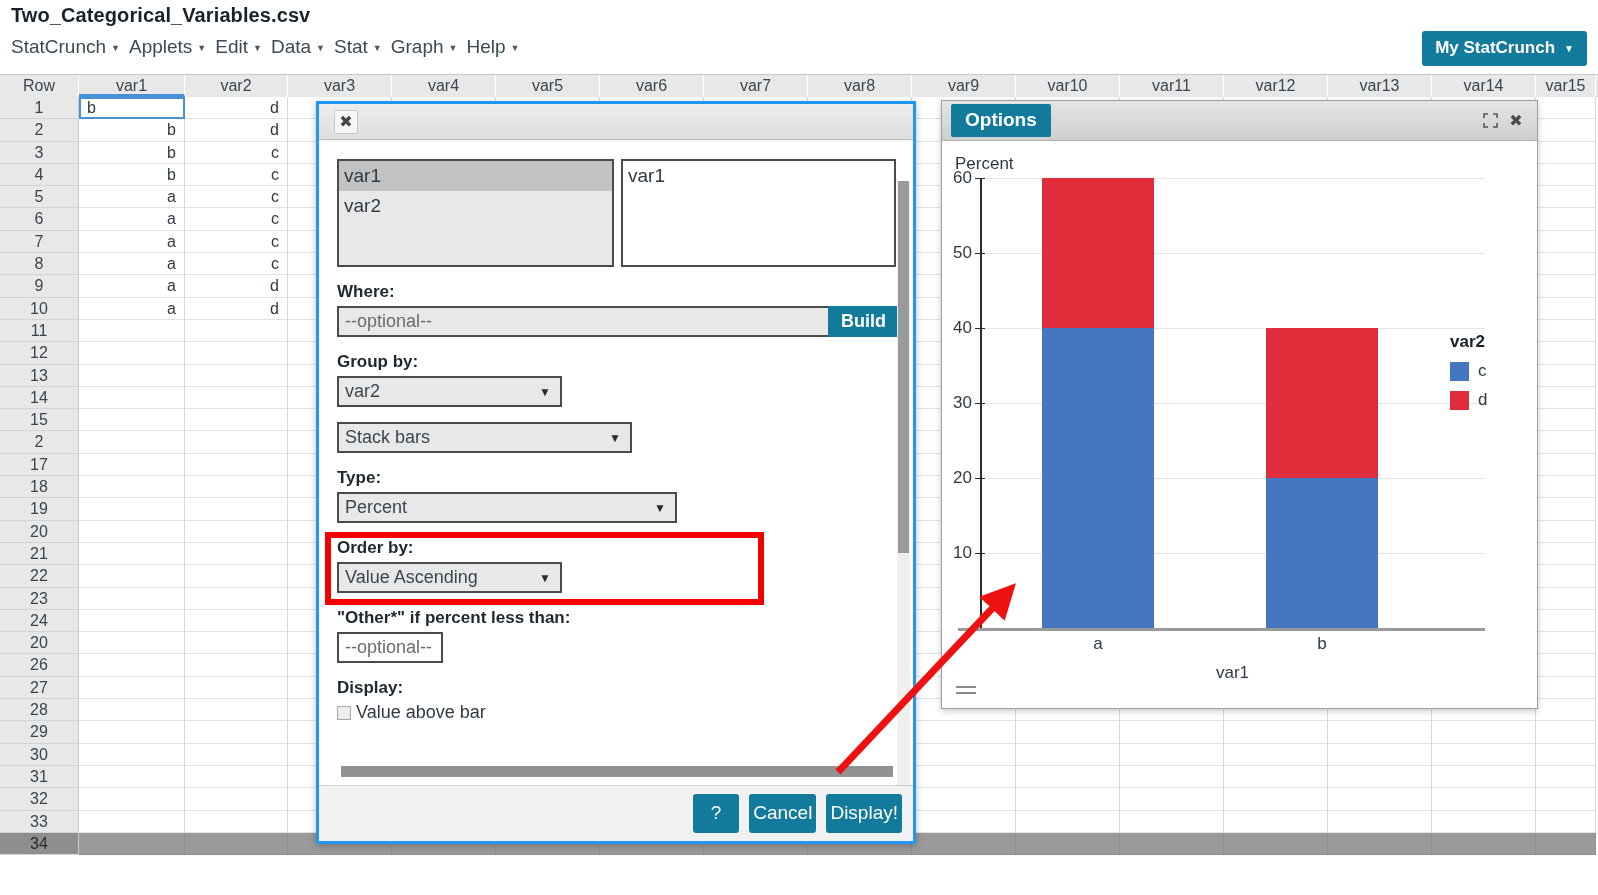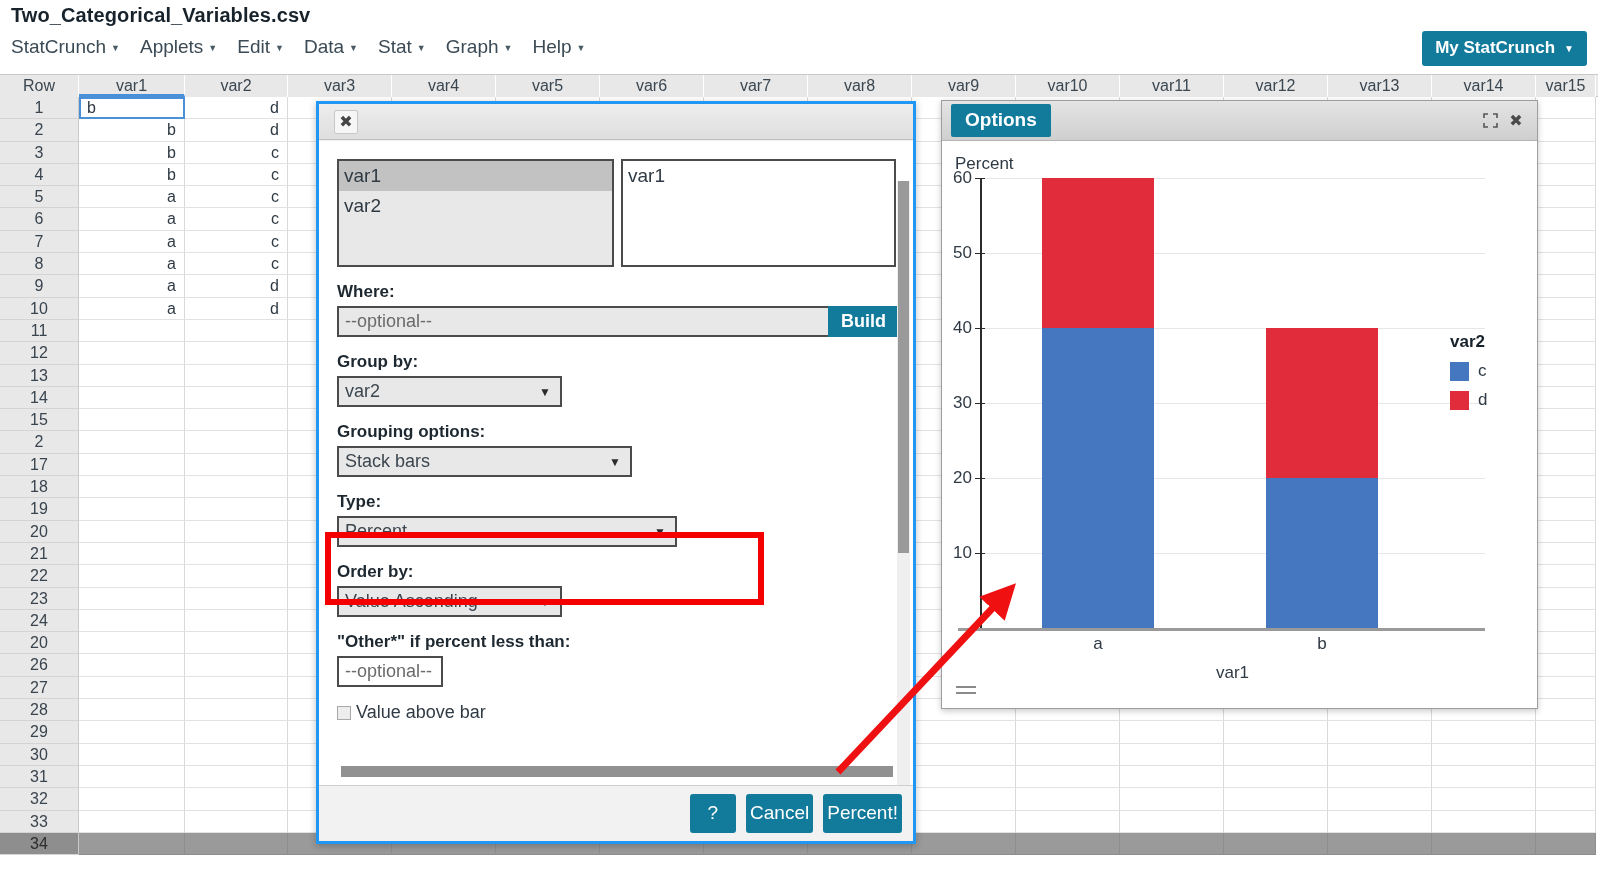--- a/index.html
+++ b/index.html
@@ -10,21 +10,21 @@
     overflow: hidden;
     position: relative;
   }
 
   
   #topbar { position: absolute; left: 0; top: 0; width: 1598px; height: 74px; background: #fff; }
   #file-title {
     position: absolute; left: 11px; top: 4px;
     font-size: 20px; font-weight: bold; color: #17222b; letter-spacing: .1px;
   }
-  #menubar { position: absolute; left: 11px; top: 36px; display: flex; align-items: center; gap: 20px; }
+  #menubar { position: absolute; left: 11px; top: 36px; display: flex; align-items: center; gap: 9px; }
   .menu-item {
     font-size: 19px; color: #3b4a54; cursor: pointer;
     display: flex; align-items: baseline; gap: 5px; white-space: nowrap;
   }
   .caret { font-size: 9px; color: #4a5a64; position: relative; top: -2px; }
   #mystatcrunch {
     position: absolute; right: 11px; top: 31px;
     background: #127a9b; color: #fff; font-size: 17px; font-weight: bold;
     padding: 7px 13px 8px 13px; border-radius: 3px; cursor: pointer;
     display: flex; align-items: center; gap: 9px; white-space: nowrap;
@@ -888,21 +888,20 @@
     </div>
 
     <div class="gap"></div>
     <div class="lbl">Group by:</div>
     <div class="sel-box w-groupby">
       <span>var2</span>
       <span class="dc">▼</span>
     </div>
 
     <div class="gap"></div>
-    <div class="lbl">Grouping options:</div>
     <div class="sel-box w-groupopt">
       <span>Stack bars</span>
       <span class="dc">▼</span>
     </div>
 
     <div class="gap"></div>
     <div class="lbl">Type:</div>
     <div class="sel-box w-type">
       <span>Percent</span>
       <span class="dc">▼</span>
@@ -913,38 +912,39 @@
     <div class="sel-box w-orderby">
       <span>Value Ascending</span>
       <span class="dc">▼</span>
     </div>
 
     <div class="gap"></div>
     <div class="lbl">"Other*" if percent less than:</div>
     <div class="sel-box w-other">--optional--</div>
 
     <div class="gap"></div>
+    <div class="lbl">Display:</div>
     <div class="chk-row">
       <div class="chk"></div>
       <div class="chk-lbl">Value above bar</div>
     </div>
 
     <div id="redbox"></div>
     <div id="hscroll">
         <div class="thumb"></div>
       </div>
     <div id="vscroll">
         <div class="thumb"></div>
       </div>
   </div>
 
   <div id="dlg-footer">
     <div class="fbtn help">?</div>
     <div class="fbtn">Cancel</div>
-    <div class="fbtn">Percent!</div>
+    <div class="fbtn">Display!</div>
   </div>
 </div>
 
 <div id="chartwin">
   <div id="chart-hdr">
     <div id="options-btn">Options</div>
     <div class="spacer"></div>
     <div class="winbtn">
       <svg width="15" height="15" viewBox="0 0 15 15" aria-hidden="true">
         <path d="M1 5V1h4M14 5V1h-4M1 10v4h4M14 10v4h-4" stroke="#555" stroke-width="1.6" fill="none"></path>

